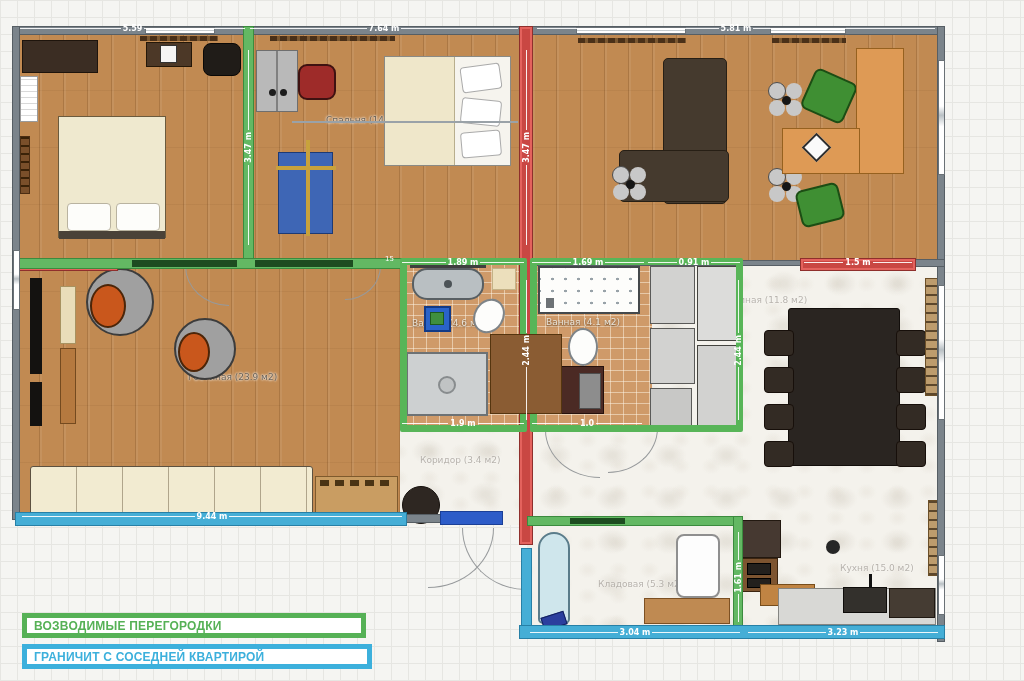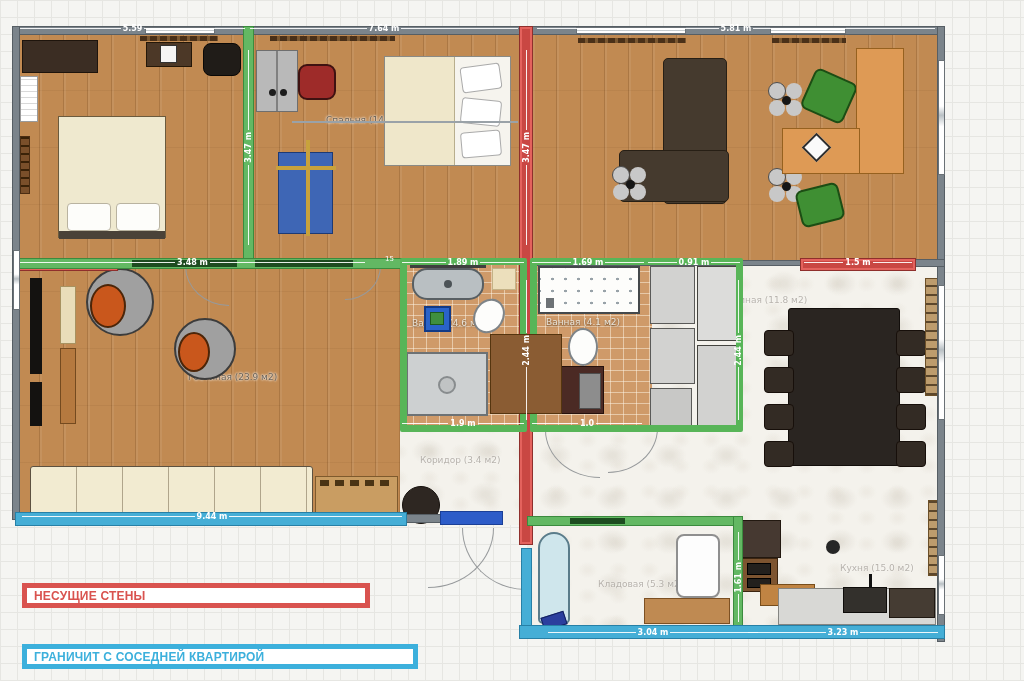--- a/index.html
+++ b/index.html
@@ -258,23 +258,20 @@
     </div>
   <div class="abs dim vdim" style="left:522px;top:50px;height:195px">
       <span>3.47 m</span>
     </div>
   <div class="abs dim vdim" style="left:522px;top:280px;height:140px">
       <span>2.44 m</span>
     </div>
   <div class="abs dim vdim" style="left:734px;top:280px;height:140px">
       <span>2.44 m</span>
     </div>
-  <div class="abs dim" style="left:20px;top:258px;width:345px">
-      <span>3.48 m</span>
-    </div>
   <div class="abs" style="left:385px;top:255px;color:#fff;font-size:7px;z-index:8"><span>15</span></div>
   <div class="abs dim" style="left:402px;top:258px;width:122px">
       <span>1.89 m</span>
     </div>
   <div class="abs dim" style="left:532px;top:258px;width:112px">
       <span>1.69 m</span>
     </div>
   <div class="abs dim" style="left:648px;top:258px;width:92px">
       <span>0.91 m</span>
     </div>
@@ -286,27 +283,27 @@
     </div>
   <div class="abs dim" style="left:532px;top:419px;width:110px">
       <span>1.0</span>
     </div>
   <div class="abs dim" style="left:22px;top:512px;width:380px">
       <span>9.44 m</span>
     </div>
   <div class="abs dim vdim" style="left:734px;top:532px;height:90px">
       <span>1.61 m</span>
     </div>
-  <div class="abs dim" style="left:548px;top:628px;width:210px">
+  <div class="abs dim" style="left:530px;top:628px;width:210px">
       <span>3.04 m</span>
     </div>
   <div class="abs dim" style="left:748px;top:628px;width:190px">
       <span>3.23 m</span>
     </div>
 
-  <div class="abs legend-box lg-red" style="left:22px;top:583px;width:348px">
-    <span>НЕСУЩИЕ СТЕНЫ</span>
-  </div>
-  <div class="abs legend-box lg-blue" style="left:22px;top:644px;width:396px">
+  <div class="abs legend-box lg-green" style="left:22px;top:613px;width:344px">
+    <span>ВОЗВОДИМЫЕ ПЕРЕГОРОДКИ</span>
+  </div>
+  <div class="abs legend-box lg-blue" style="left:22px;top:644px;width:350px">
     <span>ГРАНИЧИТ С СОСЕДНЕЙ КВАРТИРОЙ</span>
   </div>
 
 </div>
 
 </body></html>

